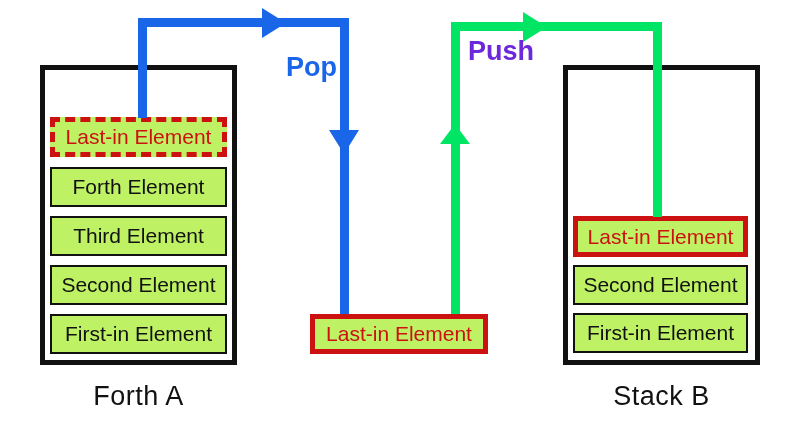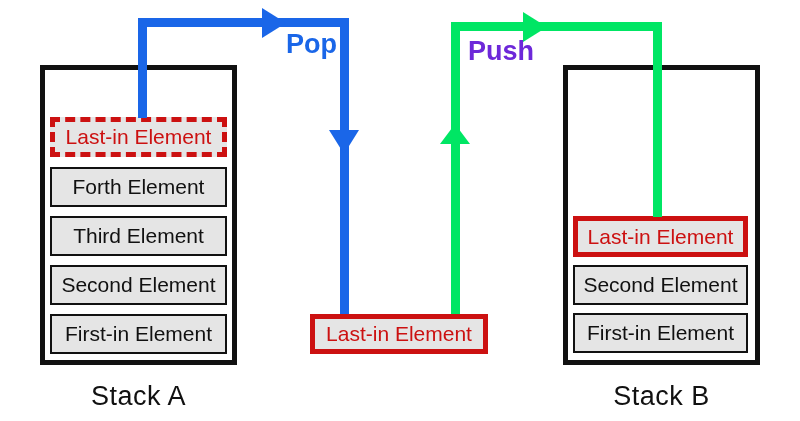--- a/index.html
+++ b/index.html
@@ -28,21 +28,21 @@
     letter-spacing:0.5px;
     z-index:2;
   }
   .stack-a-label{left:40px;}
   .stack-b-label{left:563px;text-align:center;}
   
   .elem{
     position:absolute;
     box-sizing:border-box;
     border:2px solid #111;
-    background:#e5e5e5;
+    background:#bef264;
     display:flex;align-items:center;justify-content:center;
     font-size:21px;color:#111;
     z-index:4;
     white-space:nowrap;
   }
   .stack .elem{left:5px;width:177px;height:40px;}
   .stack-b .elem{width:175px;}
   .elem.dashed-red{border:5px dashed #CC1111;color:#CC1111;}
   .elem.solid-red{border:5px solid #CC1111;color:#CC1111;}
   .a-i0{top:47px;}
@@ -88,36 +88,36 @@
     left:523px;top:12px;
     border-top:15px solid transparent;border-bottom:15px solid transparent;
     border-left:24px solid #00E664;
   }
   
   .op-label{
     position:absolute;
     font-size:27px;font-weight:bold;
     z-index:5;white-space:nowrap;
   }
-  .pop-label{left:286px;top:29px;color:#1A66E8;}
+  .pop-label{left:286px;top:52px;color:#1A66E8;}
   .push-label{left:468px;top:36px;color:#6d28d9;}
 </style>
 </head>
 <body>
 
 <div class="canvas">
 
   <div class="stack stack-a">
     <div class="elem dashed-red a-i0">Last-in Element</div>
     <div class="elem a-i2">Third Element</div>
     <div class="elem a-i1">Forth Element</div>
     <div class="elem a-i3">Second Element</div>
     <div class="elem a-i4">First-in Element</div>
   </div>
-  <div class="stack-label stack-a-label">Stack A</div>
+  <div class="stack-label stack-a-label">Forth A</div>
 
   <div class="stack stack-b">
     <div class="elem solid-red b-i0">Last-in Element</div>
     <div class="elem b-i1">Second Element</div>
     <div class="elem b-i2">First-in Element</div>
   </div>
   <div class="stack-label stack-b-label">Stack B</div>
 
   <div class="elem transfer-box">Last-in Element</div>
 

